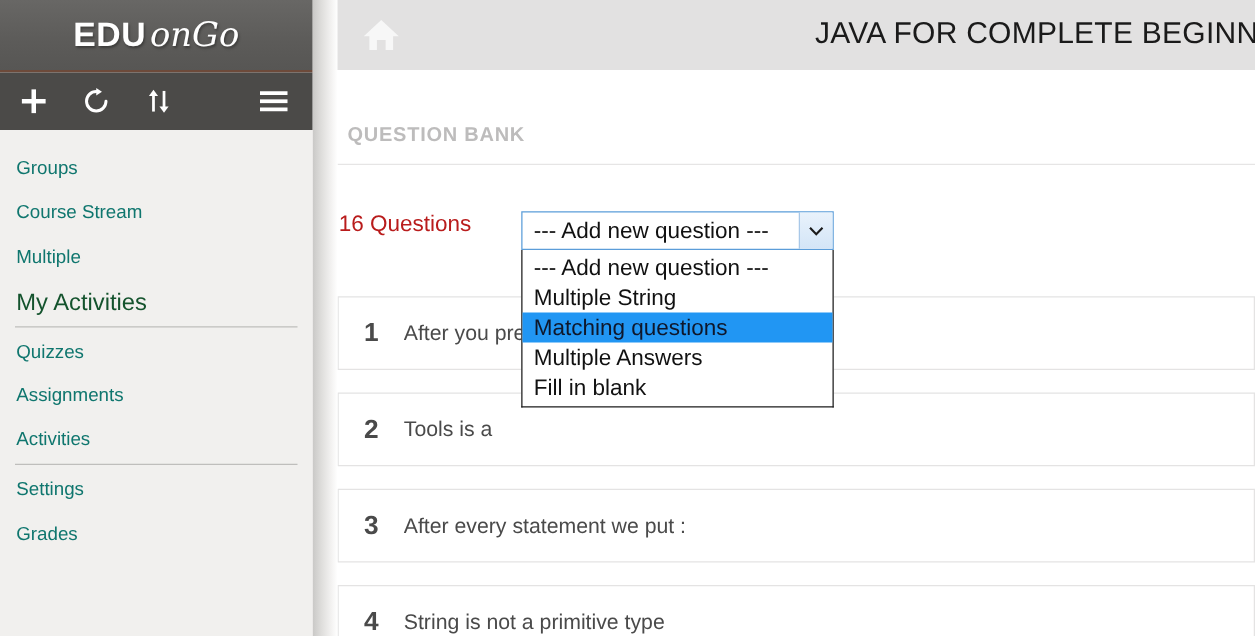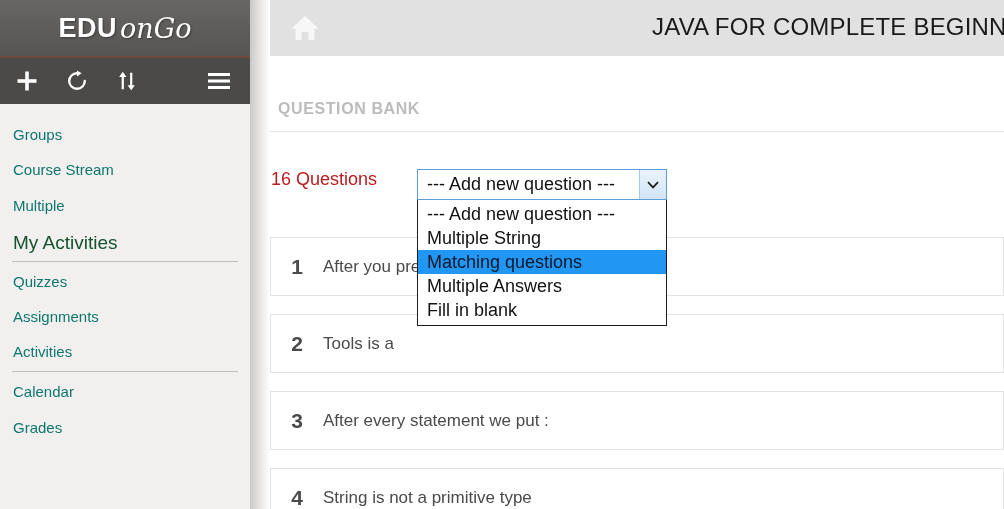--- a/index.html
+++ b/index.html
@@ -290,21 +290,21 @@
   <div class="nav-list">
     <div class="nav-item">Groups</div>
     <div class="nav-item">Course Stream</div>
     <div class="nav-item">Multiple</div>
     <div class="nav-section">My Activities</div>
     <div class="nav-rule"></div>
     <div class="nav-item">Quizzes</div>
     <div class="nav-item">Assignments</div>
     <div class="nav-item">Activities</div>
     <div class="nav-rule"></div>
-    <div class="nav-item">Calendar</div>
+    <div class="nav-item">Settings</div>
     <div class="nav-item">Grades</div>
   </div>
 </div>
 <div id="sidebar-shadow"></div>
 
 <div id="top-header">
   <div id="home-icon">
     <svg width="30" height="28" viewBox="0 0 30 28">
       <path d="M15 2 L29 15 L24.5 15 L24.5 26 L18.5 26 L18.5 18 L11.5 18 L11.5 26 L5.5 26 L5.5 15 L1 15 Z" fill="#f7f7f7"></path>
     </svg>

